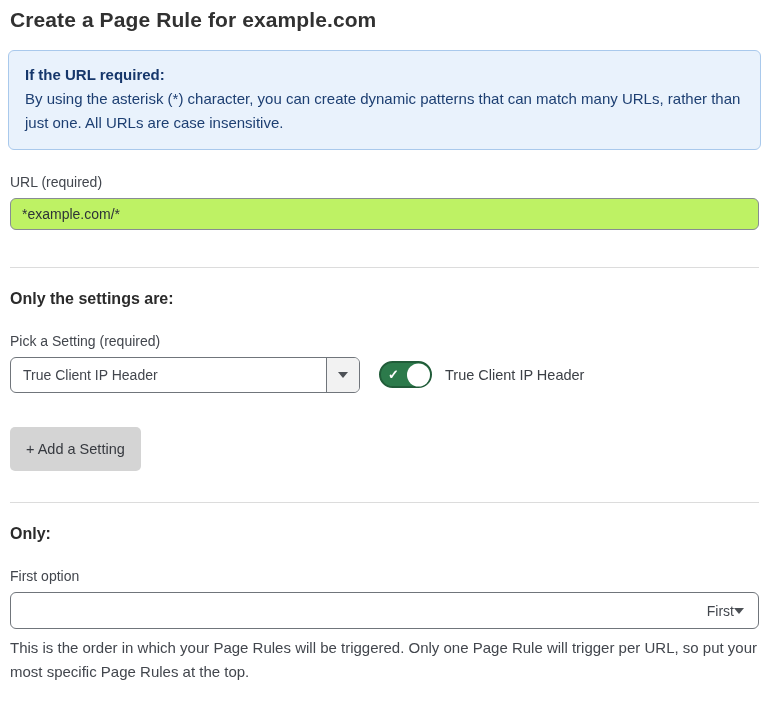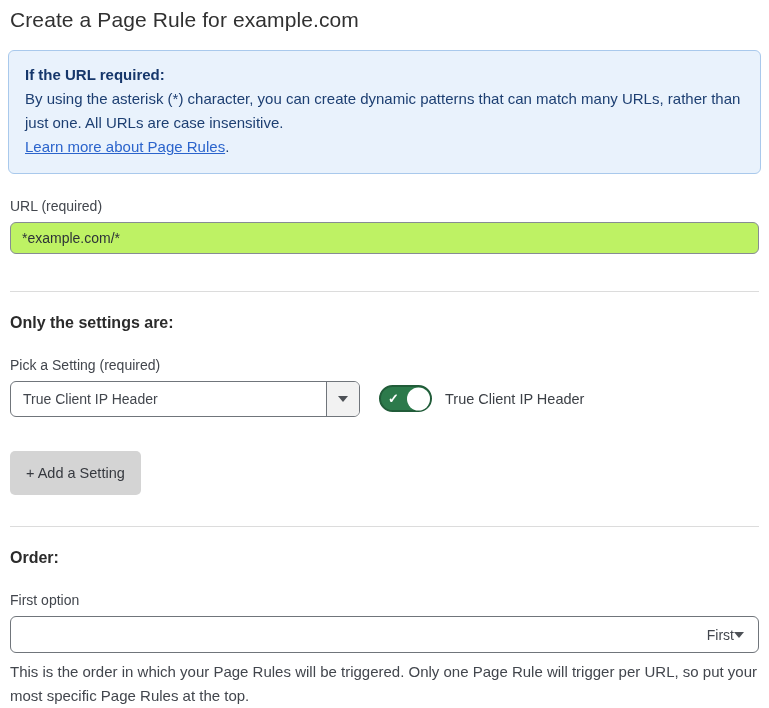--- a/index.html
+++ b/index.html
@@ -5,21 +5,21 @@
   * { box-sizing: border-box; margin: 0; padding: 0; }
   html, body { background: #ffffff; }
   body {
     width: 769px; height: 708px;
     font-family: "Liberation Sans", sans-serif;
     color: #36393f;
     padding: 4px 10px 0 10px;
     overflow: hidden;
   }
   .page-title {
-    font-size: 21px; font-weight: normal; color: #313131;
+    font-size: 21px; font-weight: bold; color: #313131;
     margin: 4px 0 18px 0; letter-spacing: 0.1px;
   }
   .info-box {
     background: #e9f2fc;
     border: 1px solid #a9c9ec;
     border-radius: 6px;
     padding: 12px 16px 14px 16px;
     margin: 0 -2px 24px -2px;
     font-size: 15px;
     line-height: 24px;
@@ -116,21 +116,20 @@
 </head>
 <body>
 
 
 
 <h1 class="page-title">Create a Page Rule for example.com</h1>
 
 <div class="info-box">
   <div class="info-box-heading">If the URL required:</div>
   <div>By using the asterisk (*) character, you can create dynamic patterns that can match many URLs, rather than just one. All URLs are case insensitive.</div>
-  <div><span class="info-box-link">Learn more about Page Rules</span><span>.</span></div>
 </div>
 
 <label class="field-label">URL (required)</label>
 <input class="url-input" type="text" value="*example.com/*" style="">
 
 <hr class="divider">
 
 <h2 class="section-heading">Only the settings are:</h2>
 
 <label class="field-label">Pick a Setting (required)</label>
@@ -147,21 +146,21 @@
       <span class="toggle-knob"></span>
     </div>
     <span class="toggle-label">True Client IP Header</span>
   </div>
 </div>
 
 <button class="btn btn-gray add-setting-btn">+ Add a Setting</button>
 
 <hr class="divider">
 
-<h2 class="section-heading">Order:</h2>
+<h2 class="section-heading">Only:</h2>
 
 <label class="field-label">First option</label>
 <div class="order-select">
   <span class="select-value">First</span>
   <span class="caret-down"></span>
 </div>
 
 <p class="help-text">This is the order in which your Page Rules will be triggered. Only one Page Rule will trigger per URL, so put your most specific Page Rules at the top.</p>
 
 

